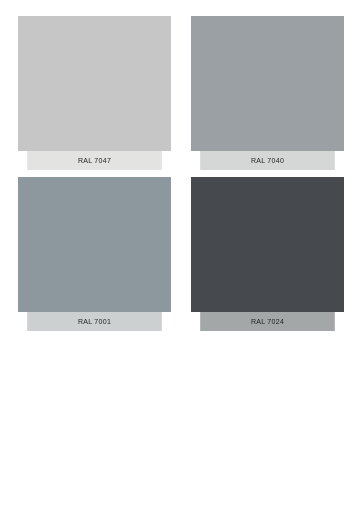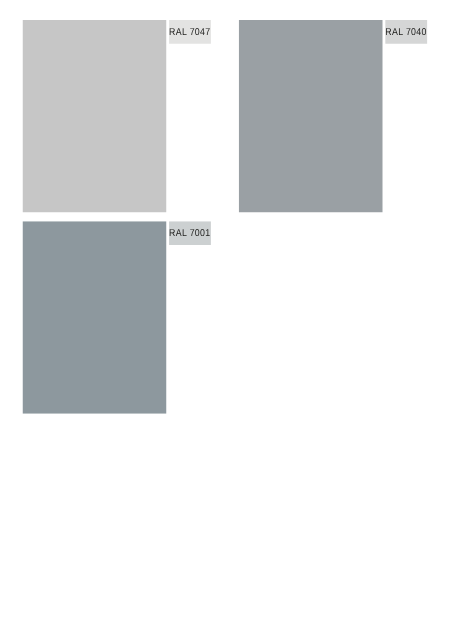--- a/index.html
+++ b/index.html
@@ -19,21 +19,21 @@
     height: 512px;
     padding: 16px 18px 20px 18px;
     display: grid;
     grid-template-columns: 1fr 1fr;
     grid-template-rows: 1fr 1fr 1fr;
     column-gap: 20px;
     row-gap: 7px;
   }
   .swatch-card {
     display: flex;
-    flex-direction: row;
+    flex-direction: column;
     overflow: hidden;
   }
   .swatch-chip {
     flex: 1 1 auto;
     width: 100%;
     min-height: 0;
   }
   .swatch-label {
     flex: 0 0 auto;
     height: 19px;
@@ -64,14 +64,18 @@
     <div class="swatch-chip" style="background: rgb(154, 160, 164);"></div>
     <div class="swatch-label" style="background: rgb(213, 214, 214); color: rgb(29, 29, 27);">RAL 7040</div>
   </div>
 
   <div class="swatch-card">
     <div class="swatch-chip" style="background: rgb(141, 152, 158);"></div>
     <div class="swatch-label" style="background: rgb(204, 208, 209); color: rgb(29, 29, 27);">RAL 7001</div>
   </div>
 
 
+  <div class="swatch-card">
+    <div class="swatch-chip" style="background: rgb(70, 74, 79);"></div>
+    <div class="swatch-label" style="background: rgb(164, 167, 168); color: rgb(29, 29, 27);">RAL 7024</div>
+  </div>
 
 </div>
 
 </body></html>

